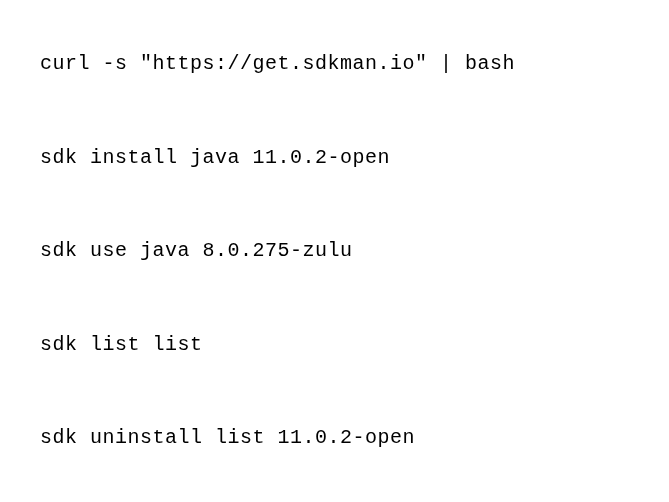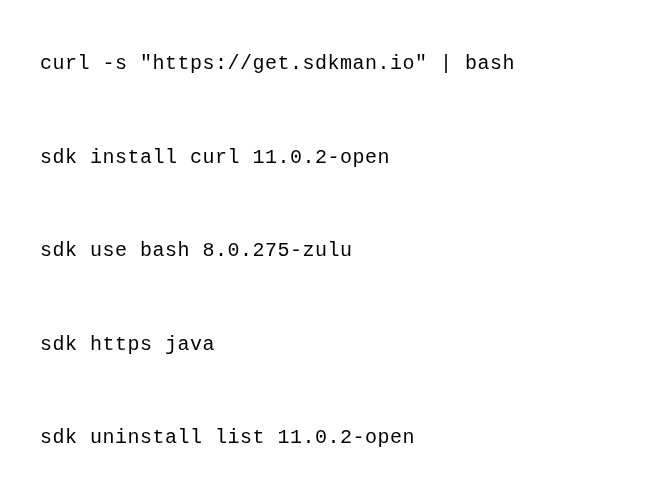--- a/index.html
+++ b/index.html
@@ -22,16 +22,16 @@
     .code-line {
       white-space: pre;
       letter-spacing: 0.5px;
       line-height: 1.4;
     }
   </style>
 </head>
 <body>
 
 <div class="code-line">curl -s "https://get.sdkman.io" | bash</div>
-<div class="code-line">sdk install curl 11.0.2-open</div>
-<div class="code-line">sdk use bash 8.0.275-zulu</div>
-<div class="code-line">sdk https java</div>
+<div class="code-line">sdk install java 11.0.2-open</div>
+<div class="code-line">sdk use java 8.0.275-zulu</div>
+<div class="code-line">sdk list list</div>
 <div class="code-line">sdk uninstall list 11.0.2-open</div>
 
 </body></html>

